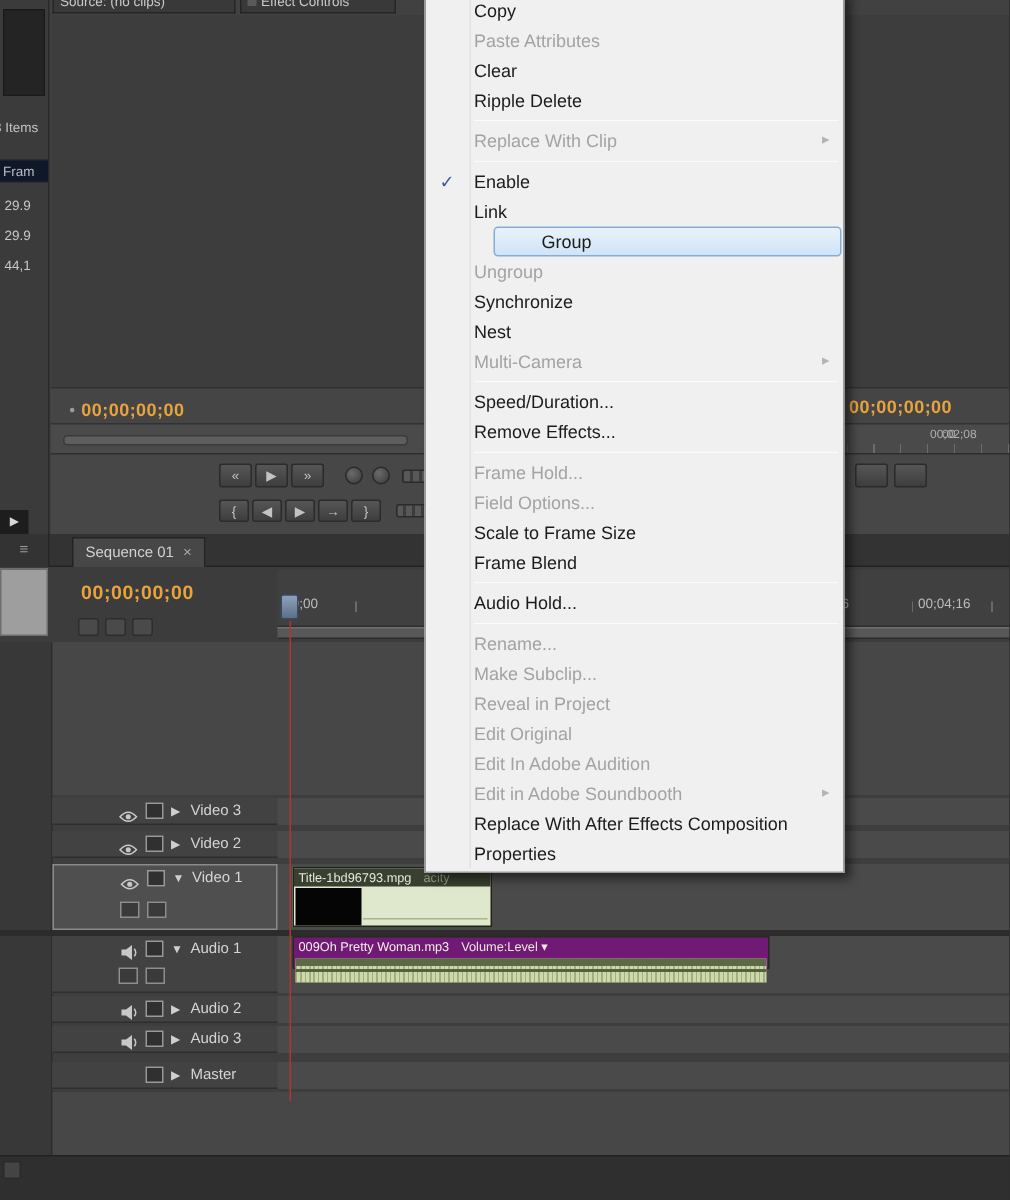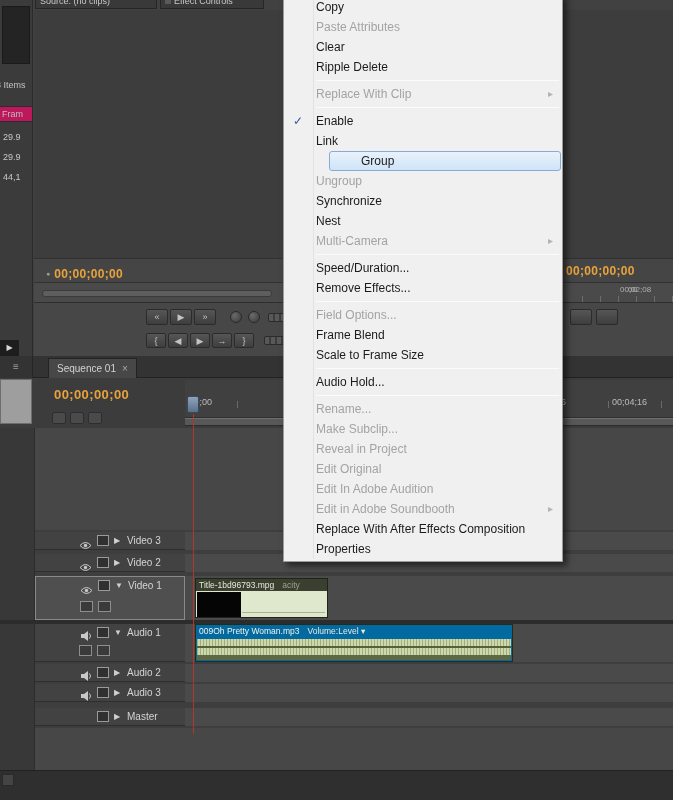--- a/index.html
+++ b/index.html
@@ -9,21 +9,21 @@
     background: #414141; overflow: hidden;
     font-family: "Liberation Sans", sans-serif;
     -webkit-font-smoothing: antialiased;
   }
   .abs { position: absolute; }
 
   
   .proj-strip { position:absolute; left:0; top:0; width:33px; height:356px; background:#3b3b3b; border-right:1px solid #2a2a2a; overflow:hidden; }
   .proj-thumb { position:absolute; left:2px; top:6px; width:28px; height:58px; background:#242424; border:1px solid #1a1a1a; }
   .proj-items { position:absolute; left:-4px; top:80px; font-size:9px; color:#c2c2c2; white-space:nowrap; }
-  .proj-colband { position:absolute; left:0; top:106px; width:43px; height:16px; background:#be185d; border-top:1px solid #2c2c2c; border-bottom:1px solid #2c2c2c; }
+  .proj-colband { position:absolute; left:0; top:106px; width:43px; height:16px; background:#0f172a; border-top:1px solid #2c2c2c; border-bottom:1px solid #2c2c2c; }
   .proj-col { position:absolute; left:2px; top:2px; font-size:9px; color:#bdbdbd; white-space:nowrap; }
   .proj-val { position:absolute; left:3px; font-size:9px; color:#c8c8c8; white-space:nowrap; }
 
   
   .ttab { position:absolute; top:0; height:9px; background:#393939; border:1px solid #262626; border-top:none; overflow:hidden; color:#c9c9c9; font-size:9px; }
   .ttab .tlab { display:block; margin-top:-4px; padding-left:4px; white-space:nowrap; }
   .ttab .ticon { display:inline-block; width:6px; height:5px; background:#5a5a5a; margin-right:3px; }
 
   
   .mon-screen { position:absolute; left:34px; top:10px; width:639px; height:248px; background:#3d3d3d; }
@@ -75,21 +75,21 @@
   .tg-mini { position:absolute; width:13px; height:11px; background:#3a3a3a; border:1px solid #8e8e8e; }
   .av-divider { position:absolute; left:0; right:0; top:192px; height:4px; background:#2c2c2c; z-index:2; }
 
   
   .clip { position:absolute; z-index:5; }
   .vclip { left:195px; top:150px; width:133px; height:40px; border:1px solid #1f2418; background:#dfe7cc; }
   .vclip .bar { height:12px; background:#39402f; color:#e3e8d8; font-size:8.5px; line-height:12px; padding-left:3px; white-space:nowrap; overflow:hidden; }
   .vclip .bar .fx { color:#9aa08a; margin-left:8px; }
   .vclip .thumb { position:absolute; left:1px; top:13px; width:44px; height:25px; background:#050505; }
   .vclip .bline { position:absolute; left:46px; right:2px; bottom:4px; height:1px; background:#aab58f; }
-  .aclip { left:195px; top:196px; width:318px; height:38px; border:1px solid #262b1a; background:#0369a1; }
+  .aclip { left:195px; top:196px; width:318px; height:22px; border:1px solid #262b1a; background:#701a75; }
   .aclip .bar { height:12px; color:#f2f2e8; font-size:8.5px; line-height:12px; padding-left:3px; white-space:nowrap; overflow:hidden; }
   .aclip .bar .vol { margin-left:8px; color:#e9e9dd; }
   .aclip .wave { position:absolute; left:1px; right:1px; top:14px; height:16px; background:#cdd9a8;
       background-image: repeating-linear-gradient(to right, rgba(110,123,84,.45) 0 1px, transparent 1px 3px); }
   .aclip .wave .mid { position:absolute; left:0; right:0; top:7px; height:2px; background:#55603c; }
   .aclip .foot { position:absolute; left:1px; right:1px; bottom:1px; height:5px; background:#5d6846; }
 
   
   .cti-line { position:absolute; left:193px; top:58px; width:1px; height:320px; background:#b23530; z-index:20; }
   .cti-head { position:absolute; left:187px; top:40px; width:12px; height:17px; border-radius:2px;
@@ -313,23 +313,24 @@
       <div class="menu-item"><span class="mi-label">Link</span></div>
       <div class="menu-item hl"><span class="mi-label">Group</span></div>
       <div class="menu-item disabled"><span class="mi-label">Ungroup</span></div>
       <div class="menu-item"><span class="mi-label">Synchronize</span></div>
       <div class="menu-item"><span class="mi-label">Nest</span></div>
       <div class="menu-item disabled"><span class="mi-label">Multi-Camera</span><span class="mi-arrow">▸</span></div>
       <div class="menu-sep"></div>
       <div class="menu-item"><span class="mi-label">Speed/Duration...</span></div>
       <div class="menu-item"><span class="mi-label">Remove Effects...</span></div>
       <div class="menu-sep"></div>
+      <div class="menu-item disabled"><span class="mi-label">Frame Hold...</span></div>
       <div class="menu-item disabled"><span class="mi-label">Field Options...</span></div>
+      <div class="menu-item"><span class="mi-label">Scale to Frame Size</span></div>
       <div class="menu-item"><span class="mi-label">Frame Blend</span></div>
-      <div class="menu-item"><span class="mi-label">Scale to Frame Size</span></div>
       <div class="menu-sep"></div>
       <div class="menu-item"><span class="mi-label">Audio Hold...</span></div>
       <div class="menu-sep"></div>
       <div class="menu-item disabled"><span class="mi-label">Rename...</span></div>
       <div class="menu-item disabled"><span class="mi-label">Make Subclip...</span></div>
       <div class="menu-item disabled"><span class="mi-label">Reveal in Project</span></div>
       <div class="menu-item disabled"><span class="mi-label">Edit Original</span></div>
       <div class="menu-item disabled"><span class="mi-label">Edit In Adobe Audition</span></div>
       <div class="menu-item disabled"><span class="mi-label">Edit in Adobe Soundbooth</span><span class="mi-arrow">▸</span></div>
       <div class="menu-item"><span class="mi-label">Replace With After Effects Composition</span></div>

